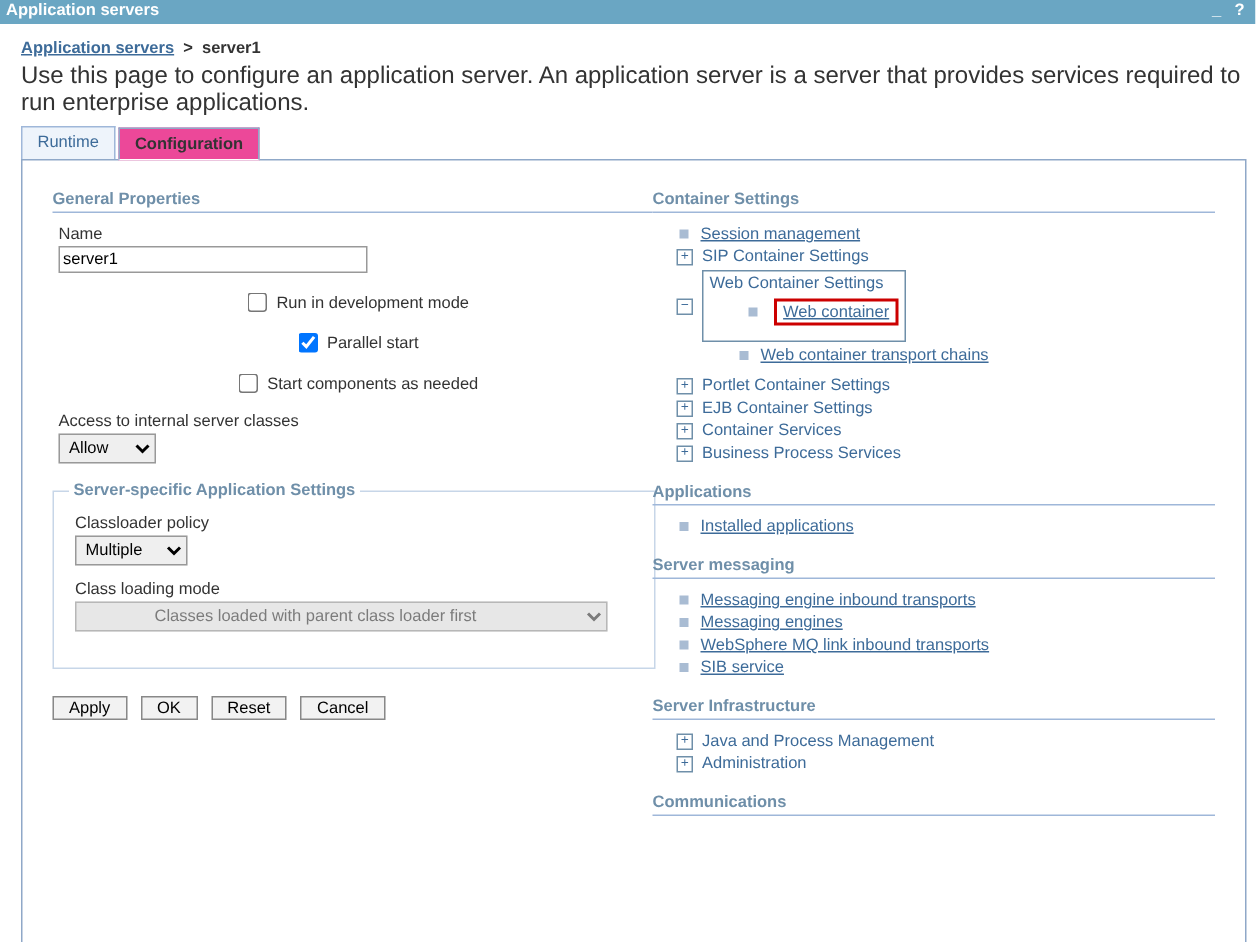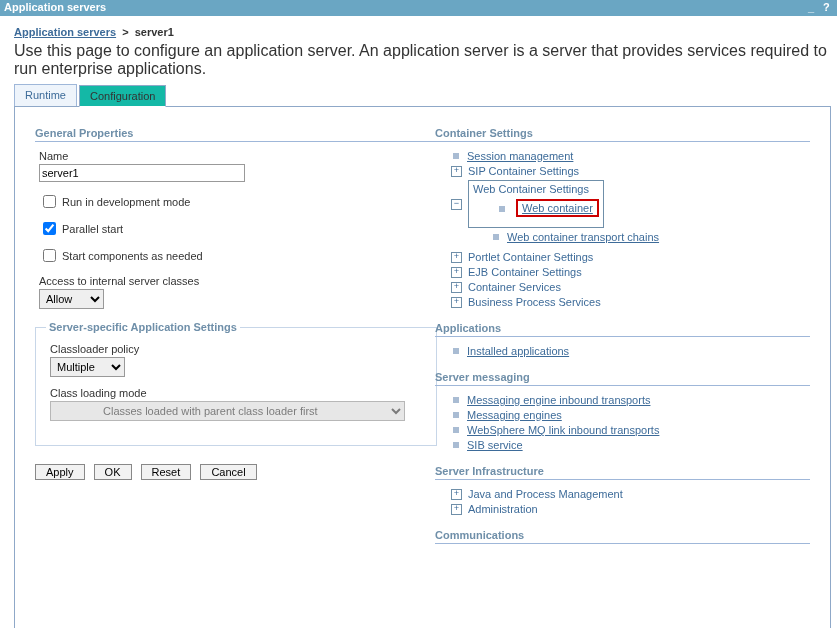--- a/index.html
+++ b/index.html
@@ -61,26 +61,27 @@
     border: 1px solid #9fb7d9;
     border-bottom: none;
     padding: 4px 10px;
     font-size: 11px;
     color: #3d6b99;
     background: #eef4fb;
     margin-right: 2px;
     cursor: pointer;
   }
   .tab.active {
-    background: #14b8a6;
+    background: #ec4899;
     color: #333;
     border: 1px solid #8fa8c8;
     border-bottom: 1px solid #fff;
     position: relative;
     top: 1px;
+    font-weight: bold;
   }
   .tab-body {
     border: 1px solid #8fa8c8;
     padding: 20px 20px 20px 20px;
     min-height: 540px;
   }
   .cols {
     display: flex;
   }
   .col-left {
@@ -112,20 +113,21 @@
   }
   input.text.name { width: 200px; }
   input.text.node { width: 200px; }
   select.small { width: 65px; }
   select.mid { width: 75px; }
   select.wide { width: 355px; background:#dedede; color:#444;padding-left:48px; }
   .checkbox-row {
     display: flex;
     align-items: center;
     margin: 8px 0 6px 4px;
+    justify-content: center;
   }
   .checkbox-row input { margin-right: 6px; }
   fieldset.server-specific {
     border: 1px solid #c7d6e8;
     margin: 12px 0 18px 0;
     padding: 10px 10px 14px 10px;
     width: 380px;
   }
   fieldset.server-specific legend {
     color: #6f8fa9;

